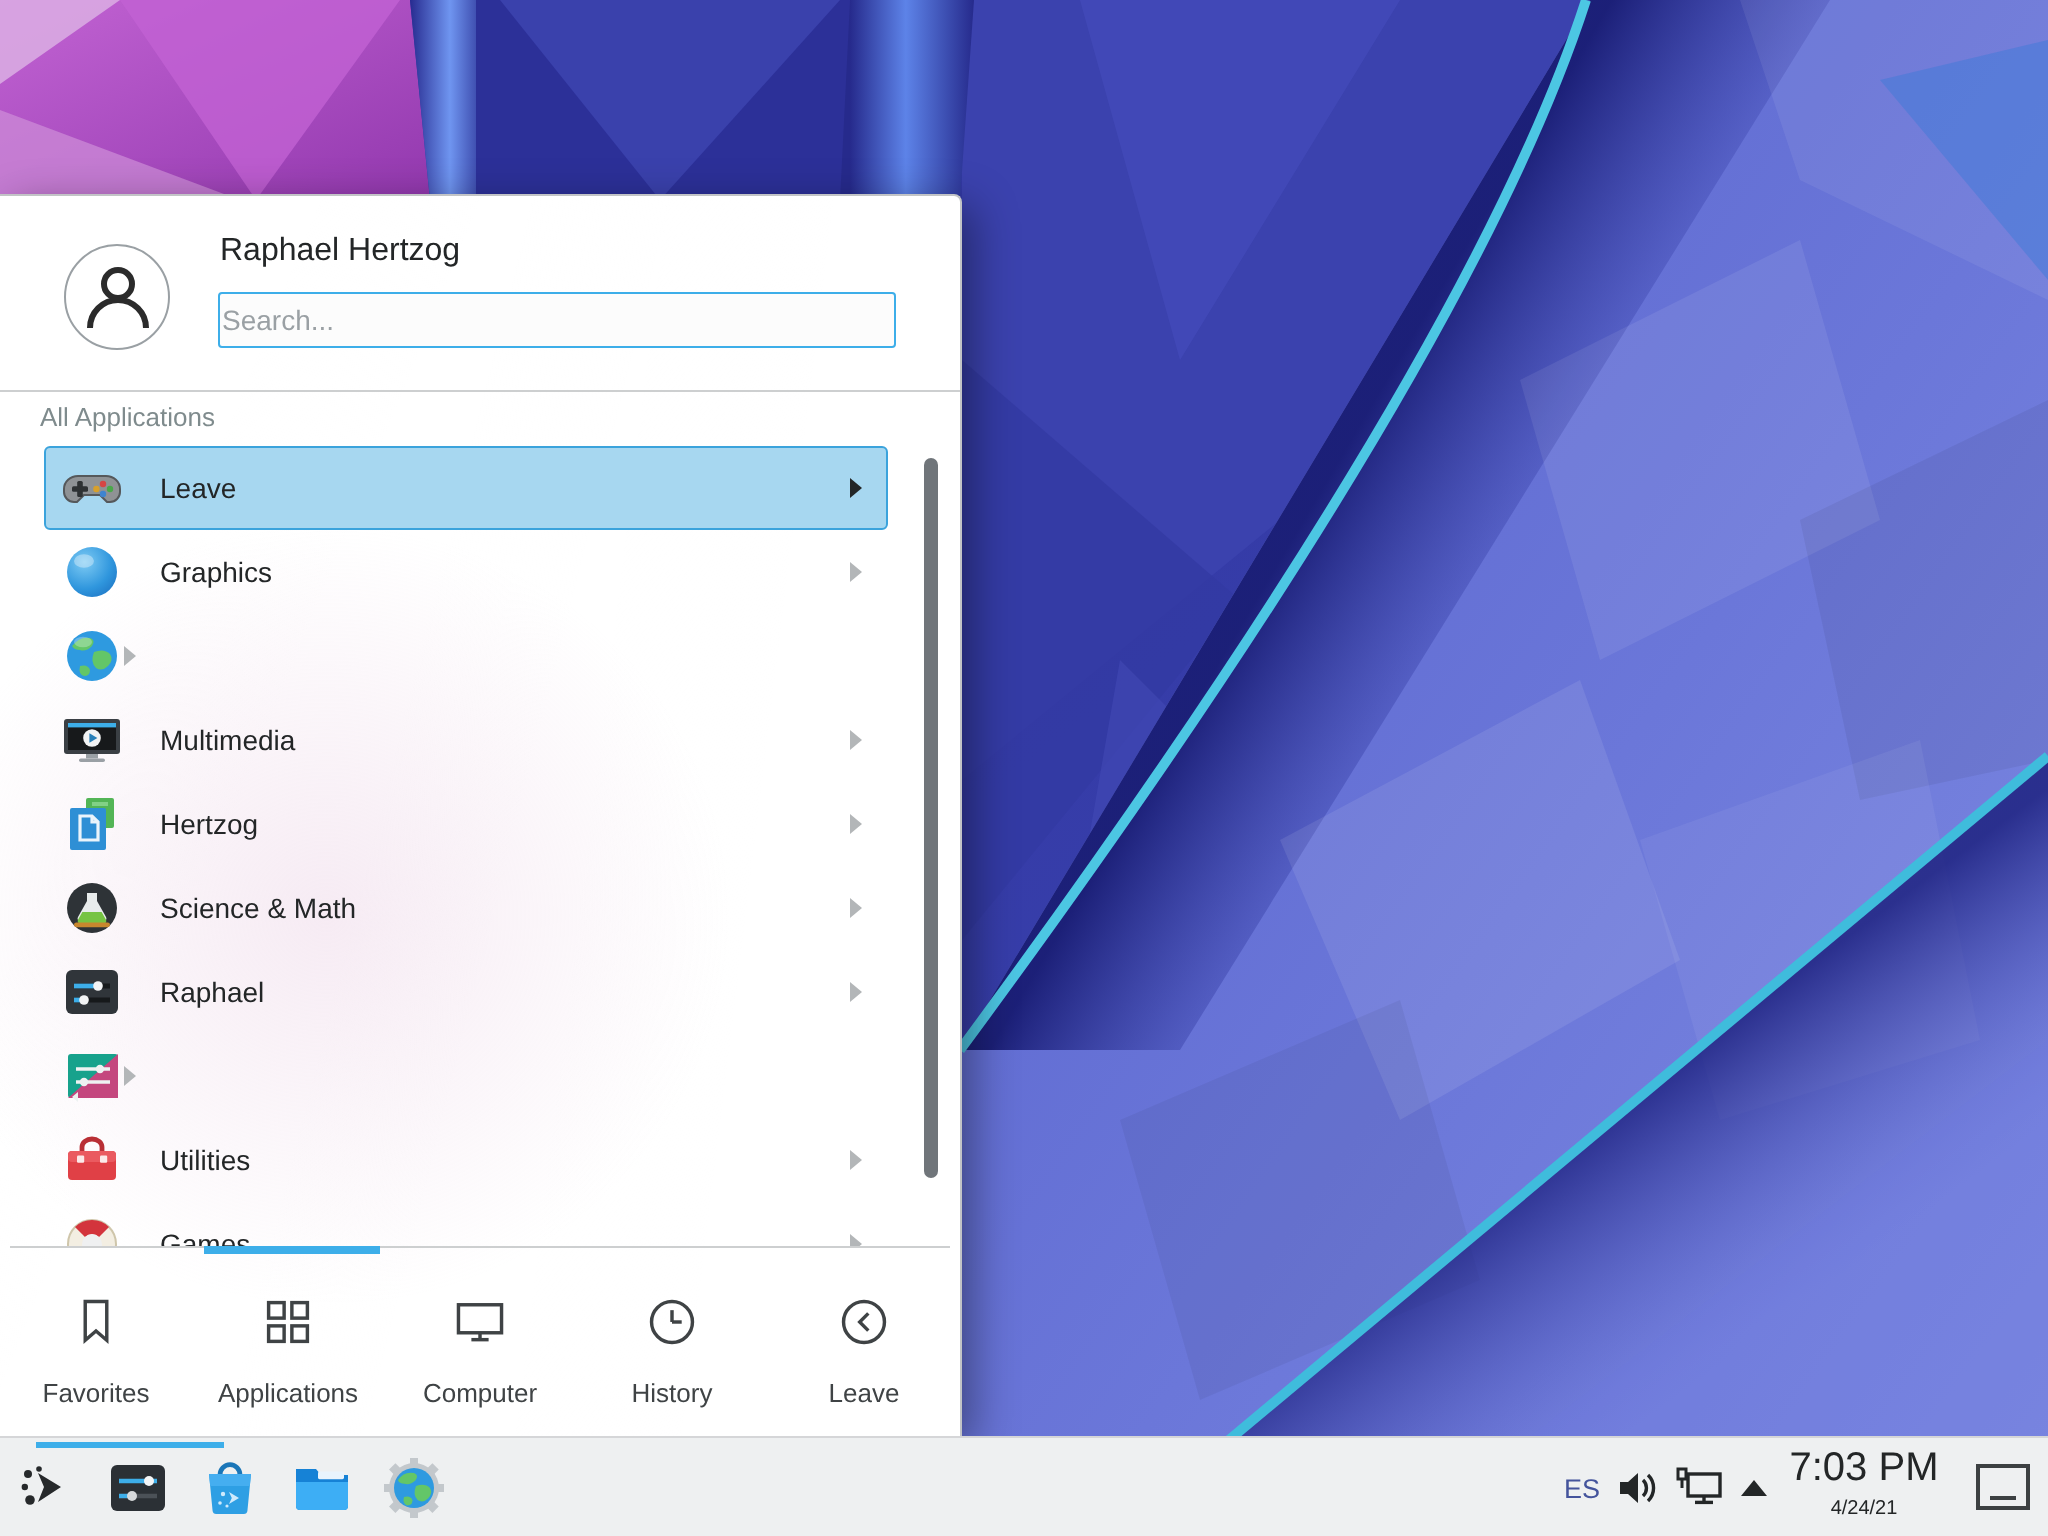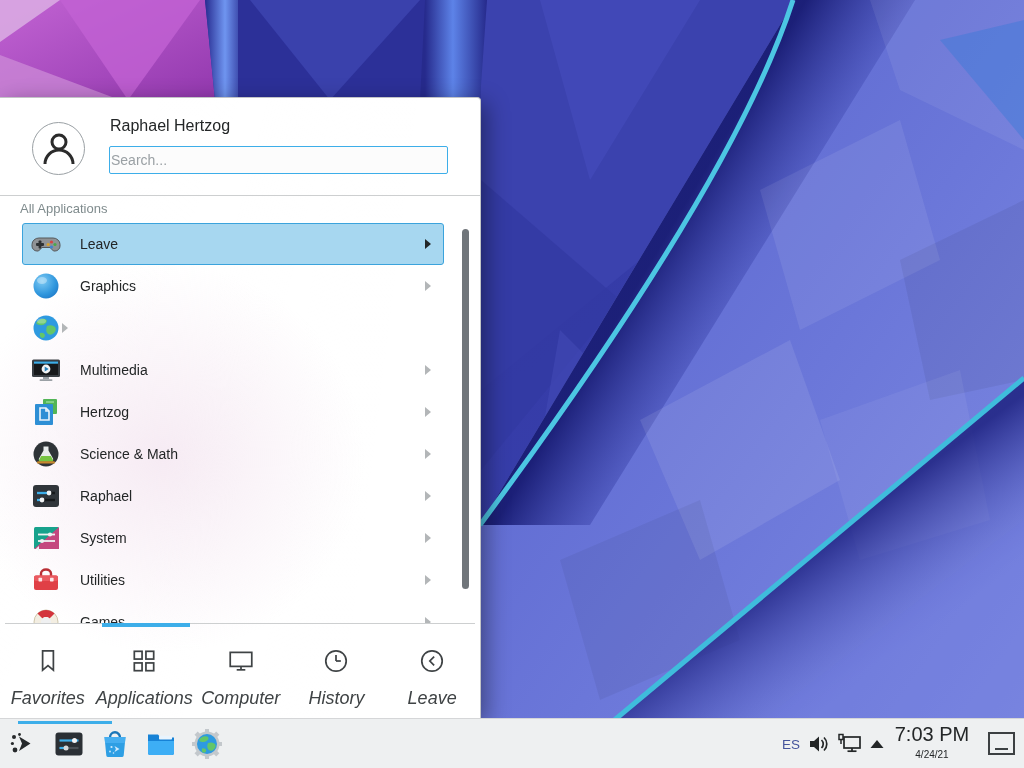--- a/index.html
+++ b/index.html
@@ -43,21 +43,21 @@
   .arrow { width:0; height:0; border-top:5px solid transparent; border-bottom:5px solid transparent;
     border-left:6px solid #b3b6b8; }
   .row.sel .arrow { border-left-color:#232627; }
 
   .scrollbar { position:absolute; right:11px; top:131px; width:7px; height:360px; border-radius:3.5px; background:#70757a; }
 
   .tab-indicator { position:absolute; left:102px; top:525px; width:88px; height:4px; background:#3daee9; }
   .tabbar { position:absolute; left:0; right:0; top:531px; bottom:0; display:flex; }
   .tab { flex:1; display:flex; flex-direction:column; align-items:center; justify-content:flex-start;
     padding-top:18px; gap:9px; cursor:pointer; }
-  .tab .tlabel { font-size:18px; color:#3f4345;font-style:italic; }
+  .tab .tlabel { font-size:13px; color:#3f4345; }
 
   
   .taskbar { position:absolute; left:0; top:718px; width:1024px; height:50px; background:#eef0f1;
     border-top:1px solid #d5d6d8; }
   .task-indicator { position:absolute; left:18px; top:2px; width:94px; height:3px; background:#3daee9; }
   .tb-icon { position:absolute; top:9px; width:32px; height:32px; display:flex; align-items:center; justify-content:center; cursor:pointer; }
   .tray-icon { position:absolute; display:flex; align-items:center; justify-content:center; cursor:pointer; }
   .kbd-layout { position:absolute; left:778px; top:13px; width:26px; height:24px; font-size:13.5px; font-weight:normal;
     color:#44549c; display:flex; align-items:center; justify-content:center; cursor:pointer; }
   .clock { position:absolute; left:888px; top:3px; width:88px; height:44px; text-align:center; color:#232627; cursor:default; }
@@ -269,21 +269,20 @@
         <svg width="32" height="32" viewBox="0 0 32 32">
           <rect x="4" y="5" width="25" height="22" rx="1.5" fill="#17a28c"></rect>
           <polygon points="29,5 29,27 4,27" fill="#c4477e"></polygon>
           <line x1="8" y1="12.5" x2="25" y2="12.5" stroke="#eef2f2" stroke-width="1.8"></line>
           <circle cx="20" cy="12.5" r="2.1" fill="#eef2f2"></circle>
           <line x1="8" y1="19" x2="25" y2="19" stroke="#eef2f2" stroke-width="1.8"></line>
           <circle cx="12" cy="19" r="2.1" fill="#eef2f2"></circle>
           <path d="M6,26.5 l3,-2.5 v5 z" fill="#eef2f2"></path>
         </svg>
       </span>
-      <span class="rlabel">System</span>
       <span class="arrow"></span>
     </div>
 
     <div class="row">
       <span class="ric">
         <svg width="32" height="32" viewBox="0 0 32 32">
           <path d="M11,12 v-2.5 a5,4 0 0 1 10,0 V12" fill="none" stroke="#b92f35" stroke-width="2.4"></path>
           <rect x="4" y="11.5" width="24" height="14.5" rx="2" fill="#e04046"></rect>
           <rect x="4" y="11.5" width="24" height="5.5" rx="2" fill="#ea5a60"></rect>
           <rect x="8.5" y="13.8" width="3.6" height="3.6" rx="0.6" fill="#fbe9e9"></rect>

